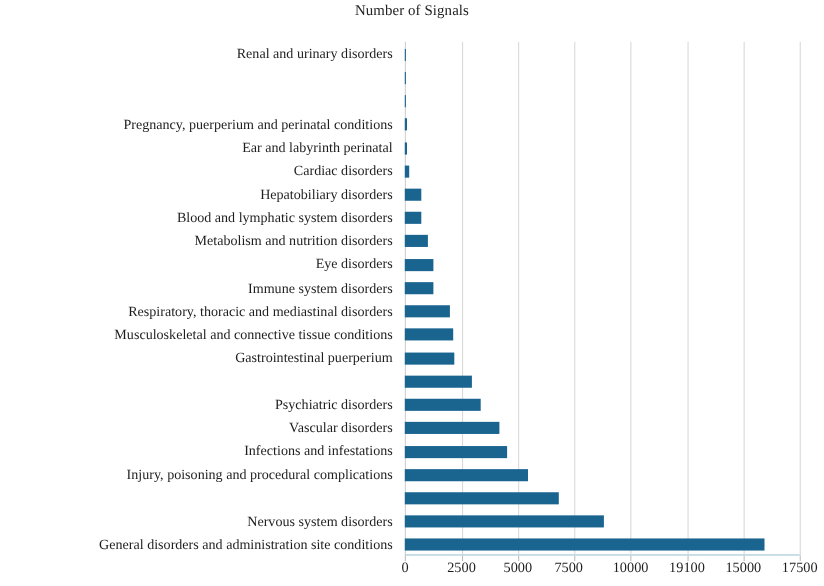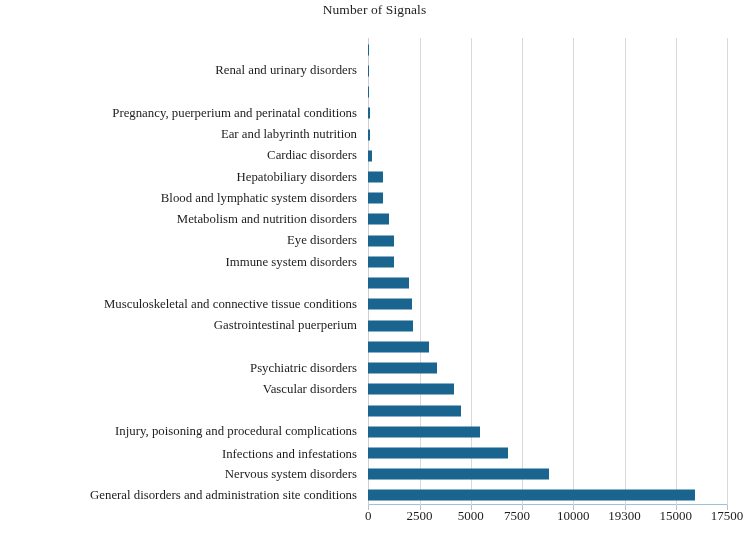--- a/index.html
+++ b/index.html
@@ -134,34 +134,35 @@
   }
 </style>
 </head>
 <body>
 
 <div id="chart-root">
 
   <div id="chart-title">Number of Signals</div>
 
   <div id="cat-labels">
-      <div class="cat-label" style="top: 0px; margin-top: 21px;">Renal and urinary disorders</div>
+      <div class="cat-label" style="top: 0px;">Renal and urinary disorders</div>
       <div class="cat-label" style="top: 63.6818px;">Pregnancy, puerperium and perinatal conditions</div>
-      <div class="cat-label" style="top: 84.9091px;">Ear and labyrinth nutrition</div>
+      <div class="cat-label" style="top: 84.9091px;">Ear and labyrinth perinatal</div>
       <div class="cat-label" style="top: 106.136px;">Cardiac disorders</div>
       <div class="cat-label" style="top: 127.364px;">Hepatobiliary disorders</div>
       <div class="cat-label" style="top: 148.591px;">Blood and lymphatic system disorders</div>
       <div class="cat-label" style="top: 169.818px;">Metabolism and nutrition disorders</div>
       <div class="cat-label" style="top: 191.045px;">Eye disorders</div>
       <div class="cat-label" style="top: 212.273px;">Immune system disorders</div>
+      <div class="cat-label" style="top: 233.5px;">Respiratory, thoracic and mediastinal disorders</div>
       <div class="cat-label" style="top: 254.727px;">Musculoskeletal and connective tissue conditions</div>
       <div class="cat-label" style="top: 275.955px;">Gastrointestinal puerperium</div>
       <div class="cat-label" style="top: 318.409px;">Psychiatric disorders</div>
       <div class="cat-label" style="top: 339.636px;">Vascular disorders</div>
-      <div class="cat-label" style="top: 360.864px; margin-top: 44px;">Infections and infestations</div>
+      <div class="cat-label" style="top: 360.864px;">Infections and infestations</div>
       <div class="cat-label" style="top: 382.091px;">Injury, poisoning and procedural complications</div>
       <div class="cat-label" style="top: 424.545px;">Nervous system disorders</div>
       <div class="cat-label" style="top: 445.773px;">General disorders and administration site conditions</div>
     </div>
 
   <div id="plot-area">
     <div class="axis-line"></div>
   <div class="gridline axis-zero" style="left: 0px;"></div>
       <div class="tickmark" style="left: 0px; top: 467px;"></div>
       <div class="gridline" style="left: 51.2429px;"></div>
@@ -245,18 +246,18 @@
         <div class="bar" style="width: 326.315px;"></div>
       </div>
     </div>
 
   <div id="x-tick-labels">
       <div class="x-tick-label" style="left: 368.3px;">0</div>
       <div class="x-tick-label" style="left: 419.543px;">2500</div>
       <div class="x-tick-label" style="left: 470.786px;">5000</div>
       <div class="x-tick-label" style="left: 497px; margin-left: 20px;">7500</div>
       <div class="x-tick-label" style="left: 573.271px;">10000</div>
-      <div class="x-tick-label" style="left: 624.514px;">19300</div>
+      <div class="x-tick-label" style="left: 624.514px;">19100</div>
       <div class="x-tick-label" style="left: 675.757px;">15000</div>
       <div class="x-tick-label" style="left: 727px;">17500</div>
     </div>
 
 </div>
 
 </body></html>

